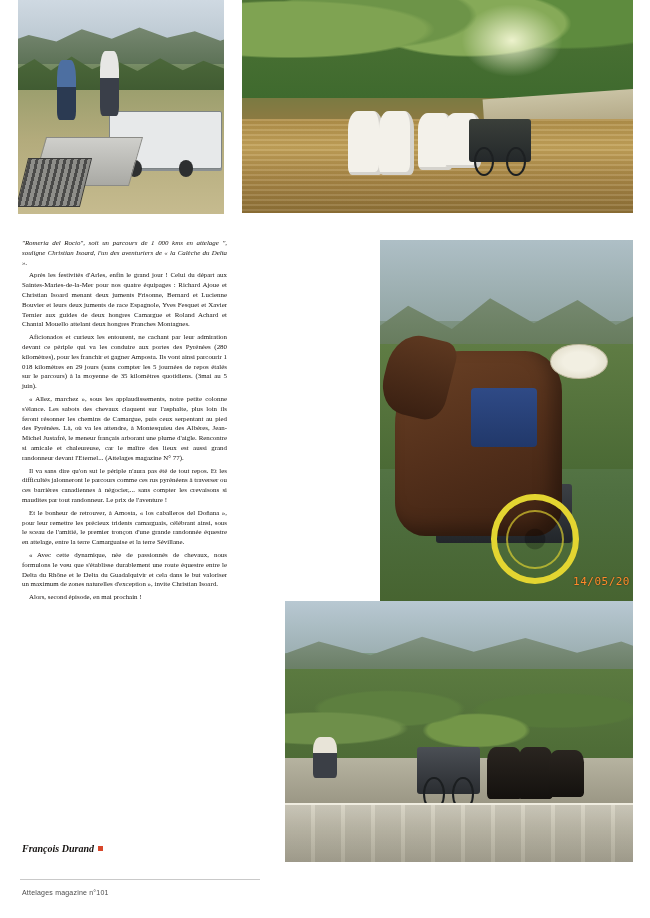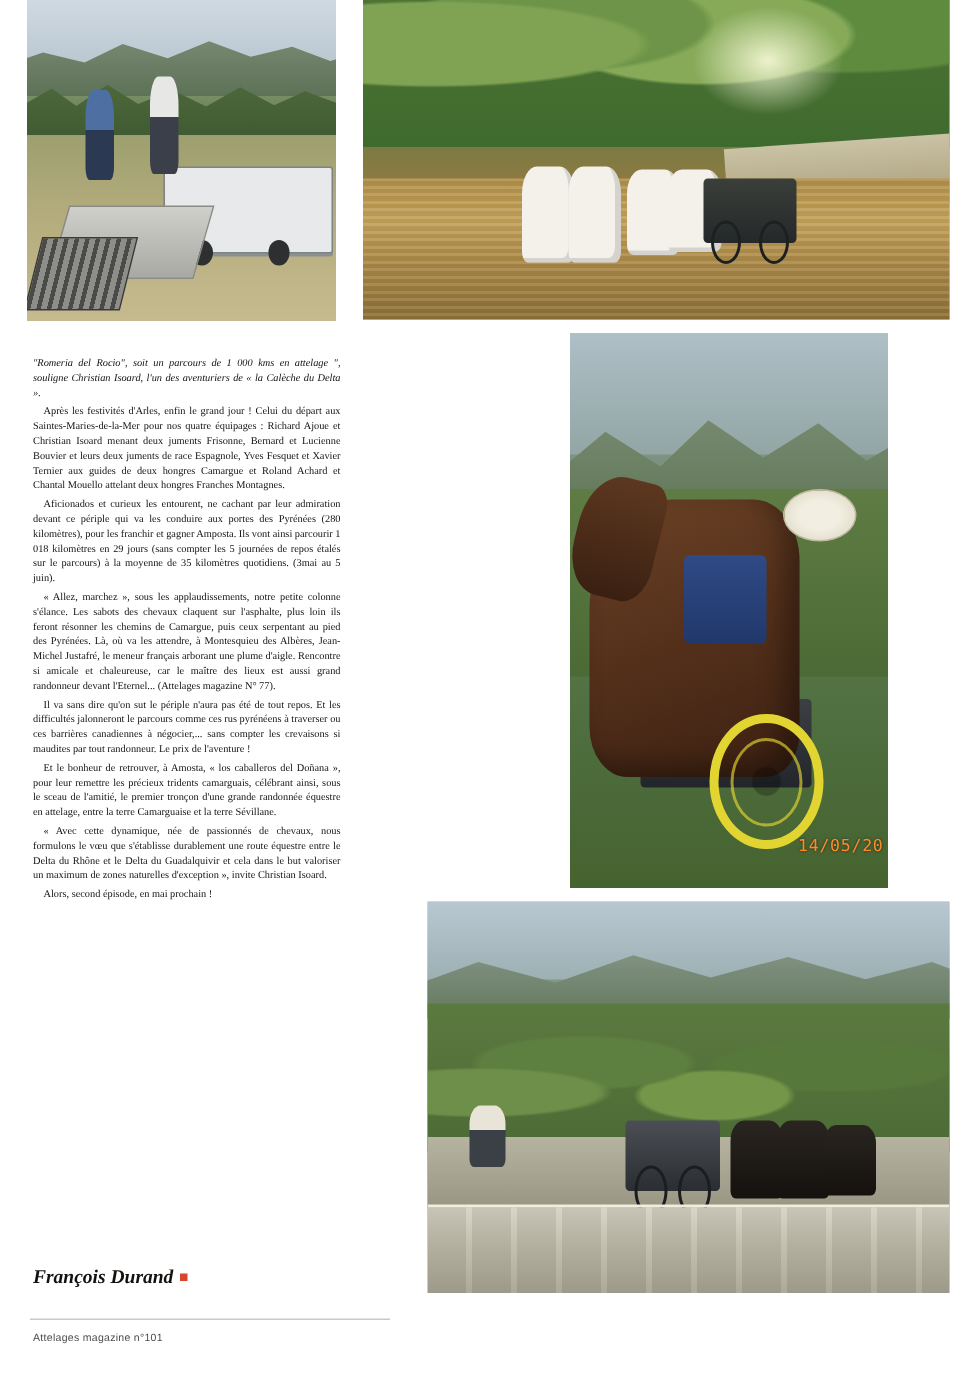--- a/index.html
+++ b/index.html
@@ -154,22 +154,22 @@
   }
   .tr-carriage:before {
     content: "";
     position: absolute; right: 8%; bottom: -34%; width: 26%; height: 60%;
     border: 2px solid #1d2022; border-radius: 50%;
   }
 
   
   .photo-midright {
     left: 380px;
-    top: 222px;
-    width: 212px;
+    top: 240px;
+    width: 253px;
     height: 370px;
     background: linear-gradient(180deg, #93a6ad 0%, #7e9382 22%, #5c7c4c 45%, #4f6f40 70%, #46632f 100%);
     text-align: center;
   }
   .mr-sky {
     position: absolute; left: 0; top: 0; width: 100%; height: 22%;
     background: linear-gradient(180deg, #aebfc6, #93a6a5);
   }
   .mr-mtn {
     position: absolute; left: -4%; top: 10%; width: 108%; height: 26%;
@@ -313,21 +313,21 @@
   .text-col p {
     margin: 0 0 3px 0;
     text-indent: 7px;
   }
   .text-col p.lead { text-indent: 0; font-style: italic; }
 
   .byline {
     position: absolute;
     left: 22px;
     top: 843px;
-    font-size: 13px;
+    font-size: 10px;
     font-weight: bold;
     font-style: italic;
     color: #14110f;
   }
   .byline .mark {
     display: inline-block;
     width: 5px; height: 5px;
     background: #d8472b;
     margin-left: 4px;
     vertical-align: 1px;

